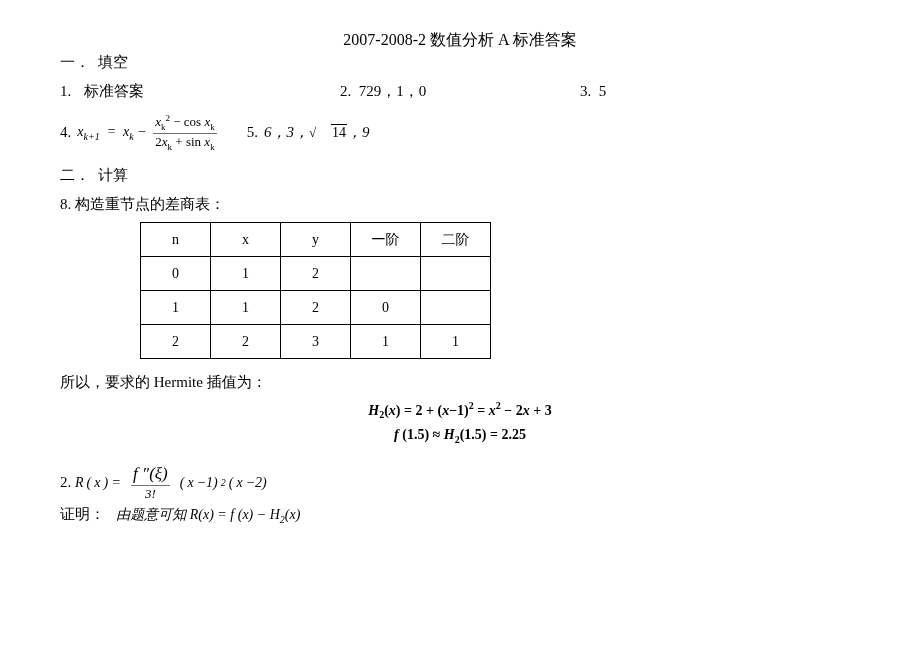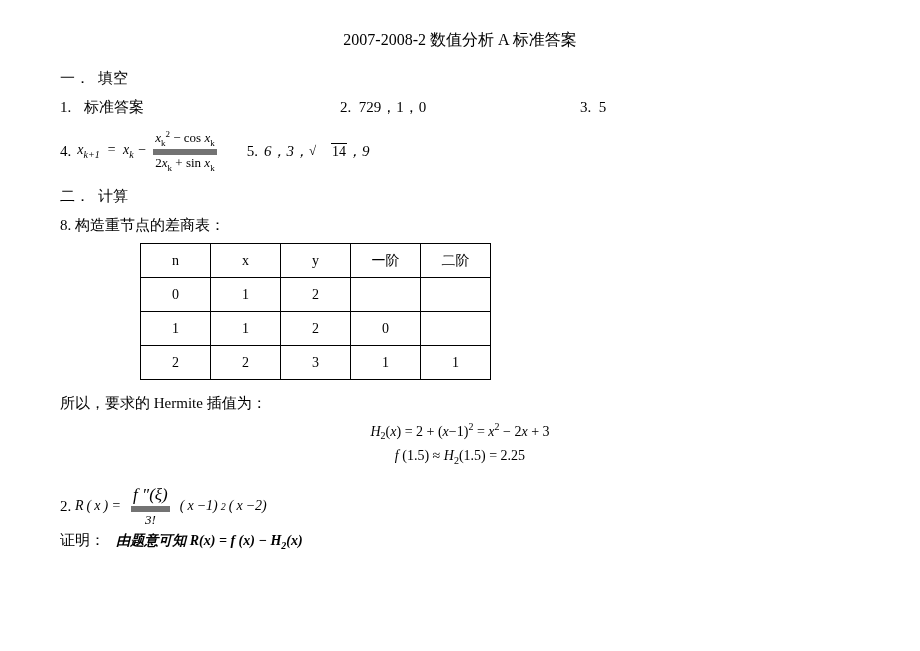--- a/index.html
+++ b/index.html
@@ -12,21 +12,21 @@
       font-family: "SimSun", "宋体", serif;
       font-size: 15px;
       color: #000;
       width: 920px;
       min-height: 651px;
       padding: 30px 60px 30px 60px;
     }
     .title {
       text-align: center;
       font-size: 16px;
-      margin-bottom: 18px;
+      margin-bottom: 2px;
       font-weight: normal;
     }
     .section-header {
       font-size: 15px;
       margin-bottom: 10px;
       display: flex;
       align-items: baseline;
       gap: 8px;
     }
     .item-row {
@@ -60,21 +60,21 @@
     }
     .formula-fraction {
       display: inline-flex;
       flex-direction: column;
       align-items: center;
       vertical-align: middle;
       font-size: 13px;
       line-height: 1.2;
     }
     .formula-fraction .numer {
-      border-bottom: 6px solid #737373;
+      border-bottom: 1px solid #737373;
       padding: 0 2px;
     }
     .formula-fraction .denom {
       padding: 0 2px;
       font-family: Liberation Serif, serif;
     }
     .item-4-row {
       display: flex;
       align-items: center;
       margin-bottom: 14px;
@@ -119,20 +119,21 @@
       background: #fff;
     }
     .hermite-section {
       margin-bottom: 20px;
     }
     .hermite-line {
       text-align: center;
       font-size: 14px;
       margin-bottom: 6px;
       font-family: "Times New Roman", serif;
+      font-weight: bold;
     }
     .item-2-section {
       margin-bottom: 8px;
     }
     .item-2-title {
       display: flex;
       align-items: center;
       font-size: 15px;
       margin-bottom: 4px;
     }
@@ -272,17 +273,17 @@
         <span class="numer" style="font-size:17px;"><i>f</i> ″(<i>ξ</i>)</span>
         <span class="denom" style="font-size:13px;">3!</span>
       </span>
       &nbsp;
       (<i>x</i>−1)<sup>2</sup>(<i>x</i>−2)
     </span>
   </div>
   <div class="proof-line">
     <span>证明：</span>
     &nbsp;
-    <span class="math-inline" style="font-size:14px;font-weight:bold;">
+    <span class="math-inline" style="font-size:14px;">
       由题意可知 <i>R</i>(<i>x</i>) = <i>f</i> (<i>x</i>) − <i>H</i><sub>2</sub>(<i>x</i>)
     </span>
   </div>
 </div>
 
 </body></html>

